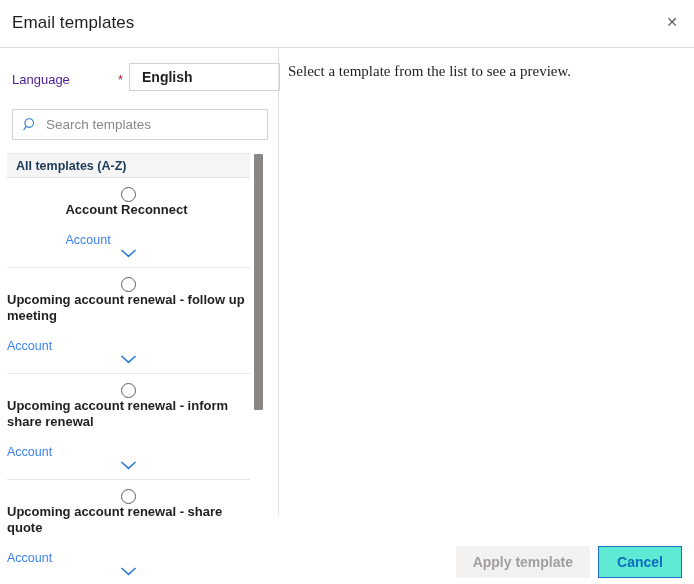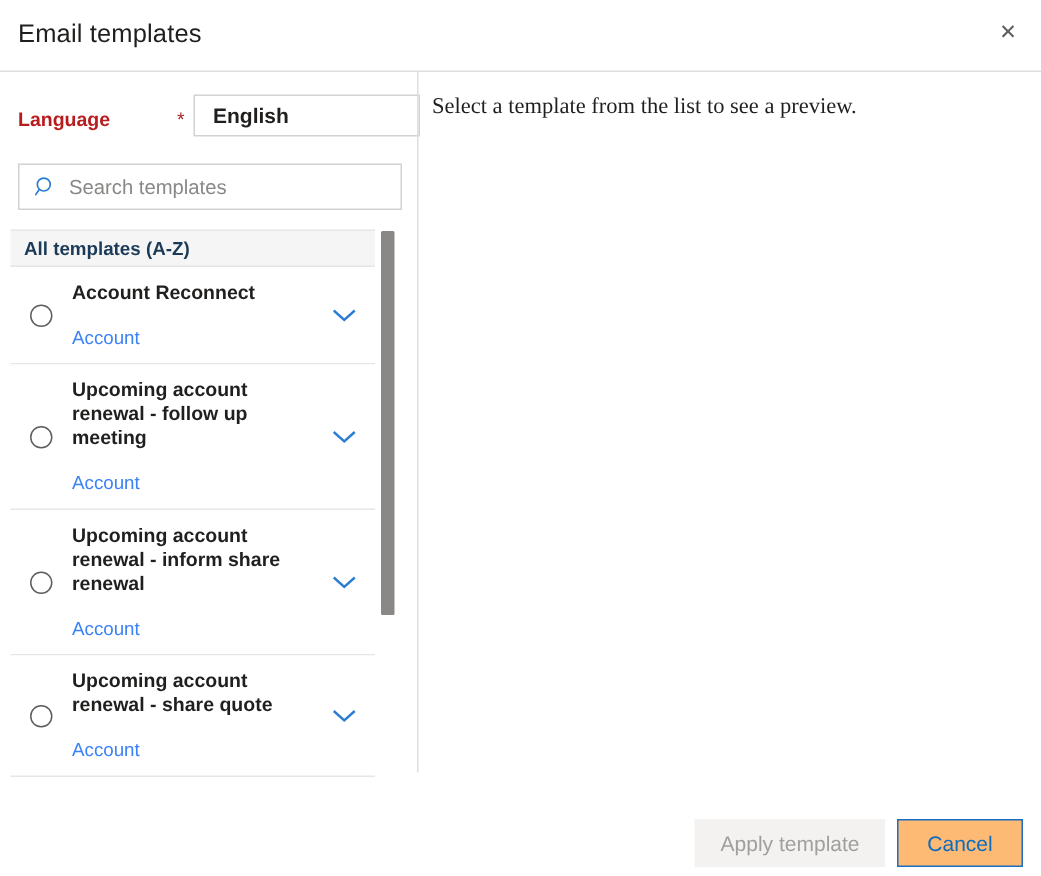--- a/index.html
+++ b/index.html
@@ -85,22 +85,21 @@
     left: 12px;
     top: 15px;
     width: 256px;
     height: 34px;
   }
   .language-label {
     position: absolute;
     left: 0;
     top: 9px;
     font-size: 13px;
-    color: #b91c1c;
-    font-weight: bold;
+    color: #4c1d95;
   }
   .required-asterisk {
     position: absolute;
     left: 106px;
     top: 10px;
     font-size: 13px;
     color: #a4262c;
     line-height: 1;
   }
   .language-field {
@@ -189,20 +188,21 @@
   }
   .template-row {
     position: relative;
     box-sizing: border-box;
     border-bottom: 1px solid #e6e6e6;
     display: flex;
     align-items: center;
     padding: 9px 0 9px 0;
     cursor: pointer;
     background: #ffffff;
+    flex-direction: column;
   }
   .radio-cell {
     flex: 0 0 auto;
     width: 41px;
     display: flex;
     justify-content: center;
     align-items: center;
   }
   .radio-circle {
     width: 15px;
@@ -299,29 +299,30 @@
     height: 32px;
     box-sizing: border-box;
     font-family: "Liberation Sans", sans-serif;
     font-size: 14px;
     border: 1px solid transparent;
     padding: 0 16px;
     cursor: pointer;
     display: inline-flex;
     align-items: center;
     justify-content: center;
+    font-weight: bold;
   }
   .btn-apply {
     background: #f3f2f1;
     color: #a19f9d;
     min-width: 123px;
     cursor: default;
   }
   .btn-cancel {
-    background: #fdba74;
+    background: #5eead4;
     color: #0f6cbd;
     border: 1px solid #1b6ec2;
     min-width: 84px;
   }
 </style>
 </head>
 <body>
 
 <div class="dialog-header">
   <div class="dialog-title">Email templates</div>

